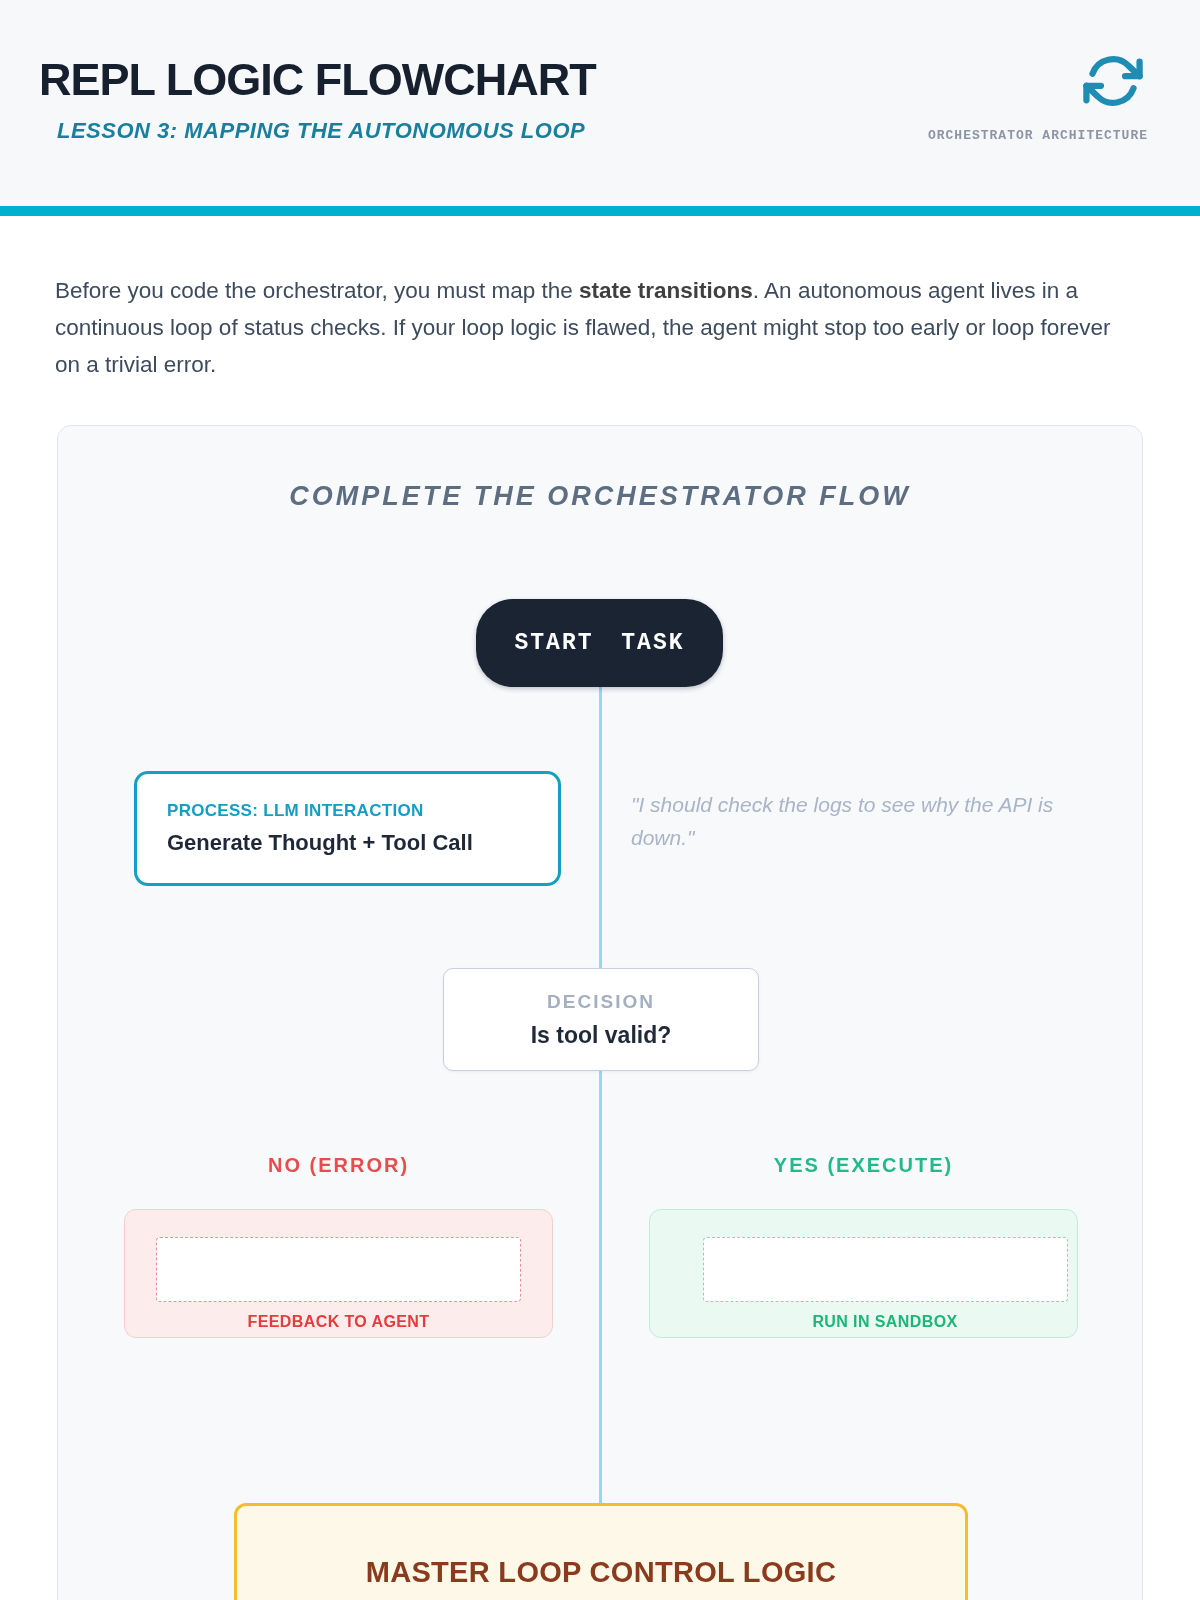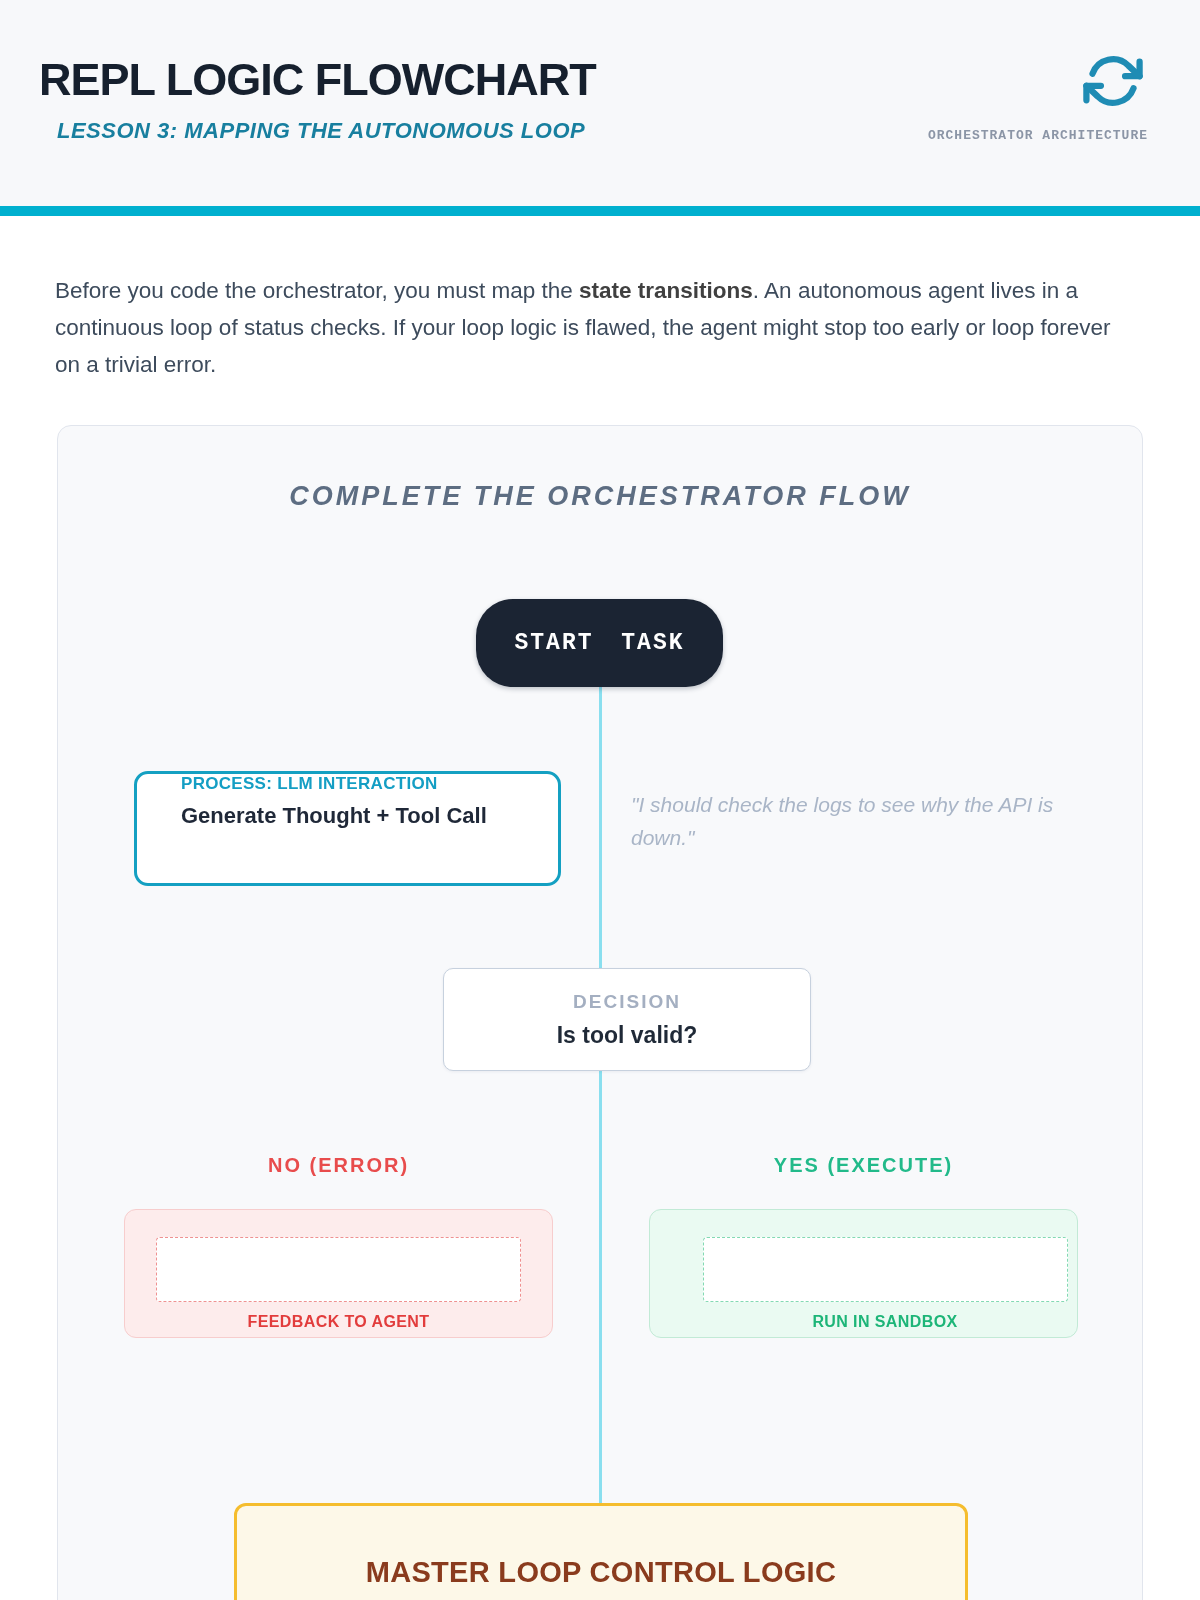--- a/index.html
+++ b/index.html
@@ -120,21 +120,22 @@
 
   .process-box {
     position: absolute;
     left: 76px; top: 345px;
     width: 427px; height: 115px;
     background: #ffffff;
     border: 3px solid #14a0c2;
     border-radius: 14px;
     display: flex;
     flex-direction: column;
-    padding-left: 44px;
+    justify-content: center;
+    padding-left: 30px;
     z-index: 2;
   }
   .process-label {
     font-size: 17px;
     font-weight: bold;
     letter-spacing: 0.3px;
     color: #149ec4;
     margin-bottom: 9px;
   }
   .process-title {
@@ -150,21 +151,21 @@
     font-size: 21px;
     font-style: italic;
     line-height: 33px;
     color: #a9b5c7;
     z-index: 2;
   }
 
   .decision-box {
     position: absolute;
     left: 385px; top: 542px;
-    width: 368px; height: 103px;
+    width: 316px; height: 103px;
     background: #ffffff;
     border: 1.5px solid #c7d1de;
     border-radius: 10px;
     display: flex;
     flex-direction: column;
     align-items: center;
     justify-content: center;
     gap: 9px;
     z-index: 2;
     box-shadow: 0 1px 3px rgba(60,80,110,0.08);

